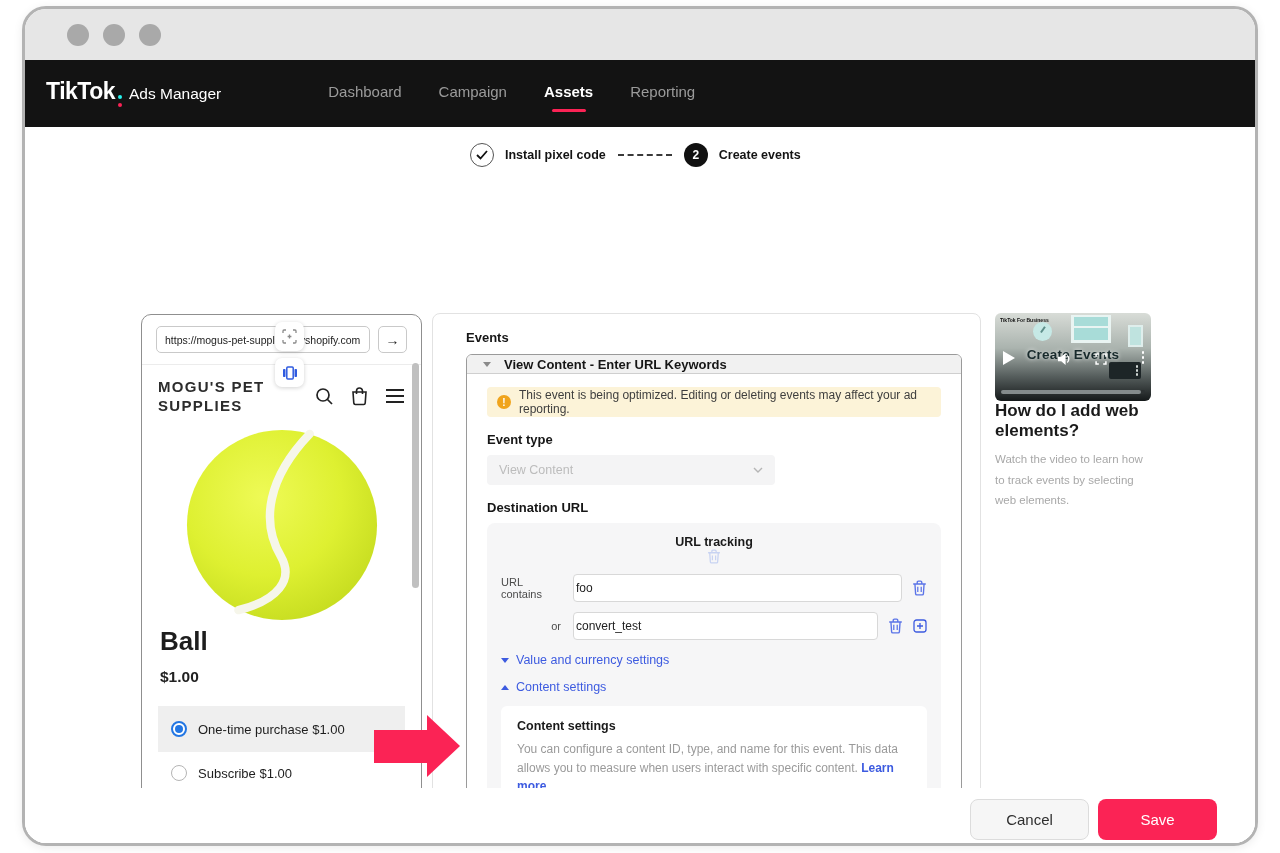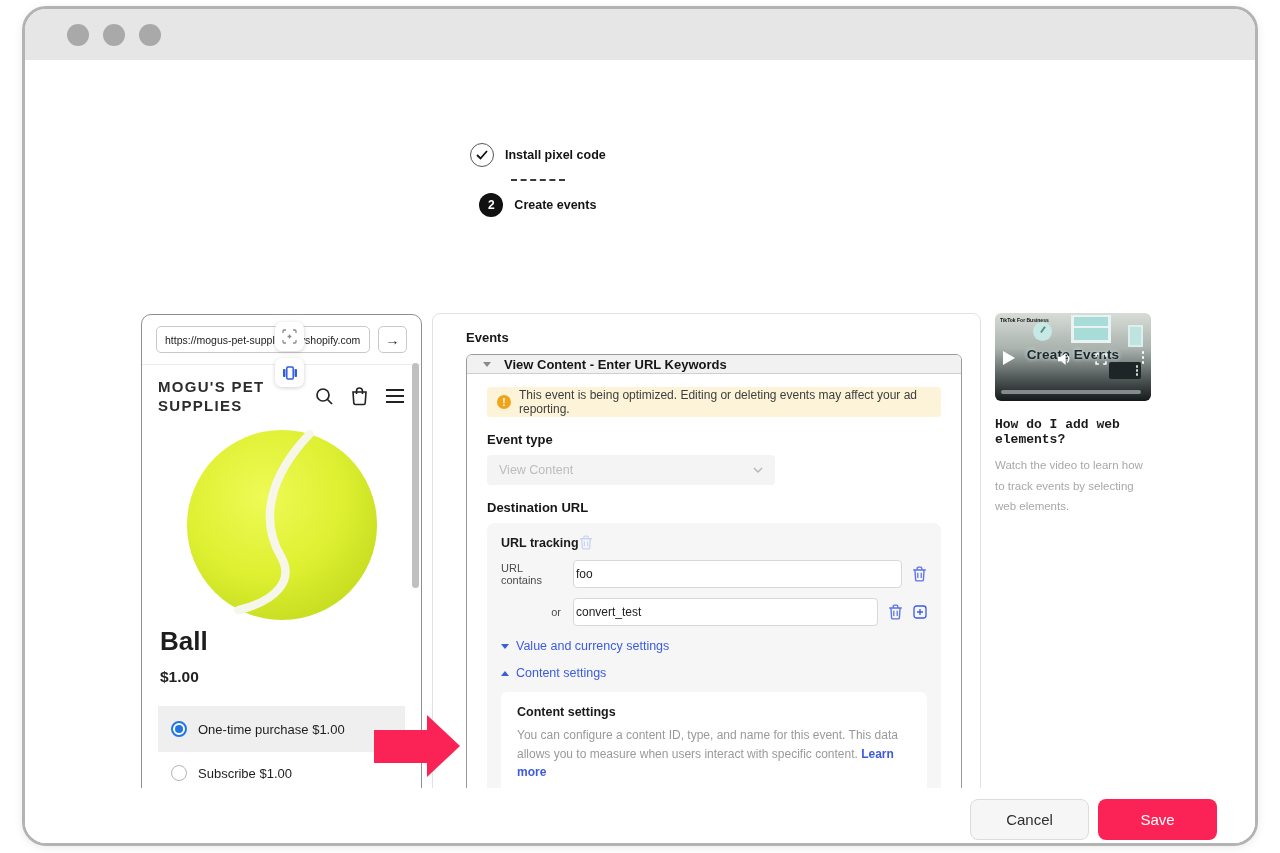--- a/index.html
+++ b/index.html
@@ -22,21 +22,21 @@
   .logo-colon .c2 { background:#fb2355; }
   .logo-suffix { color:#fff; font-size:15.5px; }
   .nav-items { display:flex; gap:33px; margin-left:105px; }
   .nav-item { position:relative; color:#9b9b9b; font-size:15px; cursor:pointer; padding:6px 2px 10px; }
   .nav-item.active { color:#fff; font-weight:700; }
   .nav-item.active .nav-underline { position:absolute; left:50%; transform:translateX(-50%);
     bottom:-2px; width:34px; height:3px; border-radius:2px; background:#fb2355; }
   
   .content { position:absolute; left:0; top:118px; right:0; bottom:0; background:#fff; }
   
-  .stepper { position:absolute; left:445px; top:16px; display:flex; align-items:center; gap:12px;flex-direction:column; }
+  .stepper { position:absolute; left:445px; top:16px; display:flex; align-items:center; gap:12px; }
   .step { display:flex; align-items:center; gap:11px; cursor:pointer; }
   .step-circle { width:24px; height:24px; border-radius:50%; border:1.6px solid #555;
     display:flex; align-items:center; justify-content:center; background:#fff; }
   .step-num { width:24px; height:24px; border-radius:50%; background:#111; color:#fff;
     font-size:12px; font-weight:700; display:flex; align-items:center; justify-content:center; }
   .step-label { font-size:12.5px; font-weight:700; color:#141414; }
   .step-dash { width:54px; border-top:2px dashed #3a3a3a; }
   
   .preview { position:absolute; left:116px; top:187px; width:281px; height:497px;
     border:1px solid #8f8f8f; border-radius:10px; background:#fff; overflow:hidden; }
@@ -89,21 +89,21 @@
   .warn { height:30px; background:#fcf3d8; border-radius:4px; display:flex; align-items:center;
     gap:8px; padding:0 10px; }
   .warn-icon { width:14px; height:14px; border-radius:50%; background:#f0a41c; color:#fff;
     font-size:10px; font-weight:700; display:flex; align-items:center; justify-content:center; flex:none; }
   .warn-text { font-size:12px; color:#3e3e3e; }
   .fld-label { font-size:13px; font-weight:700; color:#161616; margin:15px 0 8px; }
   .sel-disabled { width:288px; height:30px; background:#f4f4f5; border-radius:4px;
     display:flex; align-items:center; justify-content:space-between; padding:0 12px; cursor:default; }
   .sel-disabled .sel-text { font-size:12.5px; color:#bcbcbc; }
   .graybox { background:#f6f6f7; border-radius:8px; padding:12px 14px; margin-top:2px; }
-  .gb-header { display:flex; align-items:center; justify-content:flex-start; }
+  .gb-header { display:flex; align-items:center; justify-content:center;flex-direction:column; }
   .gb-title { font-size:12.5px; font-weight:700; color:#1a1a1a; }
   .trash-light { color:#c8d3f2; cursor:pointer; display:flex; }
   .kw-row { margin-top:10px; display:flex; align-items:center; gap:8px; }
   .kw-label { width:64px; text-align:left; font-size:11px; color:#4c4c4c; flex:none; }
   .kw-label.or { text-align:right; padding-right:4px; }
   .kw-input { width:348px; height:28px; border:1px solid #d8d8d8; border-radius:4px;
     background:#fff; font-size:12px; color:#222; padding:0 2px; outline:none;
     font-family:"Liberation Sans",sans-serif; }
   .icon-btn-blue { color:#5b74e8; display:flex; cursor:pointer; margin-left:2px; }
   .blue-link-row { margin-top:13px; display:flex; align-items:center; gap:7px; cursor:pointer;
@@ -144,40 +144,56 @@
   .vt-play { position:absolute; left:8px; top:38px; width:0; height:0;
     border-top:7px solid transparent; border-bottom:7px solid transparent; border-left:12px solid #fff; }
   .vt-vol { position:absolute; left:63px; top:40px; display:flex; }
   .vt-fs { position:absolute; left:100px; top:40px; display:flex; }
   .vt-kebab { position:absolute; right:7px; top:38px; display:flex; flex-direction:column; gap:2.5px; }
   .vt-kebab i { width:2.5px; height:2.5px; border-radius:50%; background:#fff; display:block; }
   .vt-bar { position:absolute; left:6px; right:6px; bottom:7px; height:4px; border-radius:2px;
     background:#2c3132; }
   .vt-bar::after { content:""; position:absolute; left:0; top:0; bottom:0; width:97%;
     border-radius:2px; background:#848b8c; }
-  .help-heading { margin-top:16px; font-size:13px; font-weight:700; color:#1a1a1a;font-family:Liberation Mono, monospace; }
+  .help-heading { font-size:17px; font-weight:700; color:#1a1a1a; }
   .help-desc { margin-top:8px; font-size:11.5px; color:#a8a8a8; line-height:1.8; }
   
   .footer { position:absolute; left:0; right:0; top:779px; bottom:0; background:#fff; z-index:9; }
   .btn { position:absolute; top:11px; height:41px; width:119px; border-radius:8px; font-size:15px;
     font-family:"Liberation Sans",sans-serif; cursor:pointer; }
   .btn-cancel { left:945px; background:#f6f6f6; border:1px solid #dcdcdc; color:#2e2e2e; }
   .btn-save { left:1073px; background:#fb2355; border:none; color:#fff; }
 </style>
 </head>
 <body>
 
 <div class="frame">
 
   <div class="titlebar">
     <span class="tl-dot"></span>
     <span class="tl-dot"></span>
     <span class="tl-dot"></span>
   </div>
 
+  <div class="topnav">
+    <div class="logo">
+      <span class="logo-text">TikTok</span>
+      <span class="logo-colon">
+          <i class="c1"></i>
+          <i class="c2"></i>
+        </span>
+      <span class="logo-suffix">Ads Manager</span>
+    </div>
+    <div class="nav-items">
+      <span class="nav-item">Dashboard</span>
+      <span class="nav-item">Campaign</span>
+      <span class="nav-item active"><span>Assets</span><span class="nav-underline"></span></span>
+      <span class="nav-item">Reporting</span>
+    </div>
+  </div>
 
   <div class="content">
 
     <div class="stepper">
       <div class="step">
         <span class="step-circle">
           <svg width="12" height="10" viewBox="0 0 12 10">
               <path d="M1 5l3.5 3.5L11 1" fill="none" stroke="#111" stroke-width="1.8"></path>
             </svg>
         </span>

